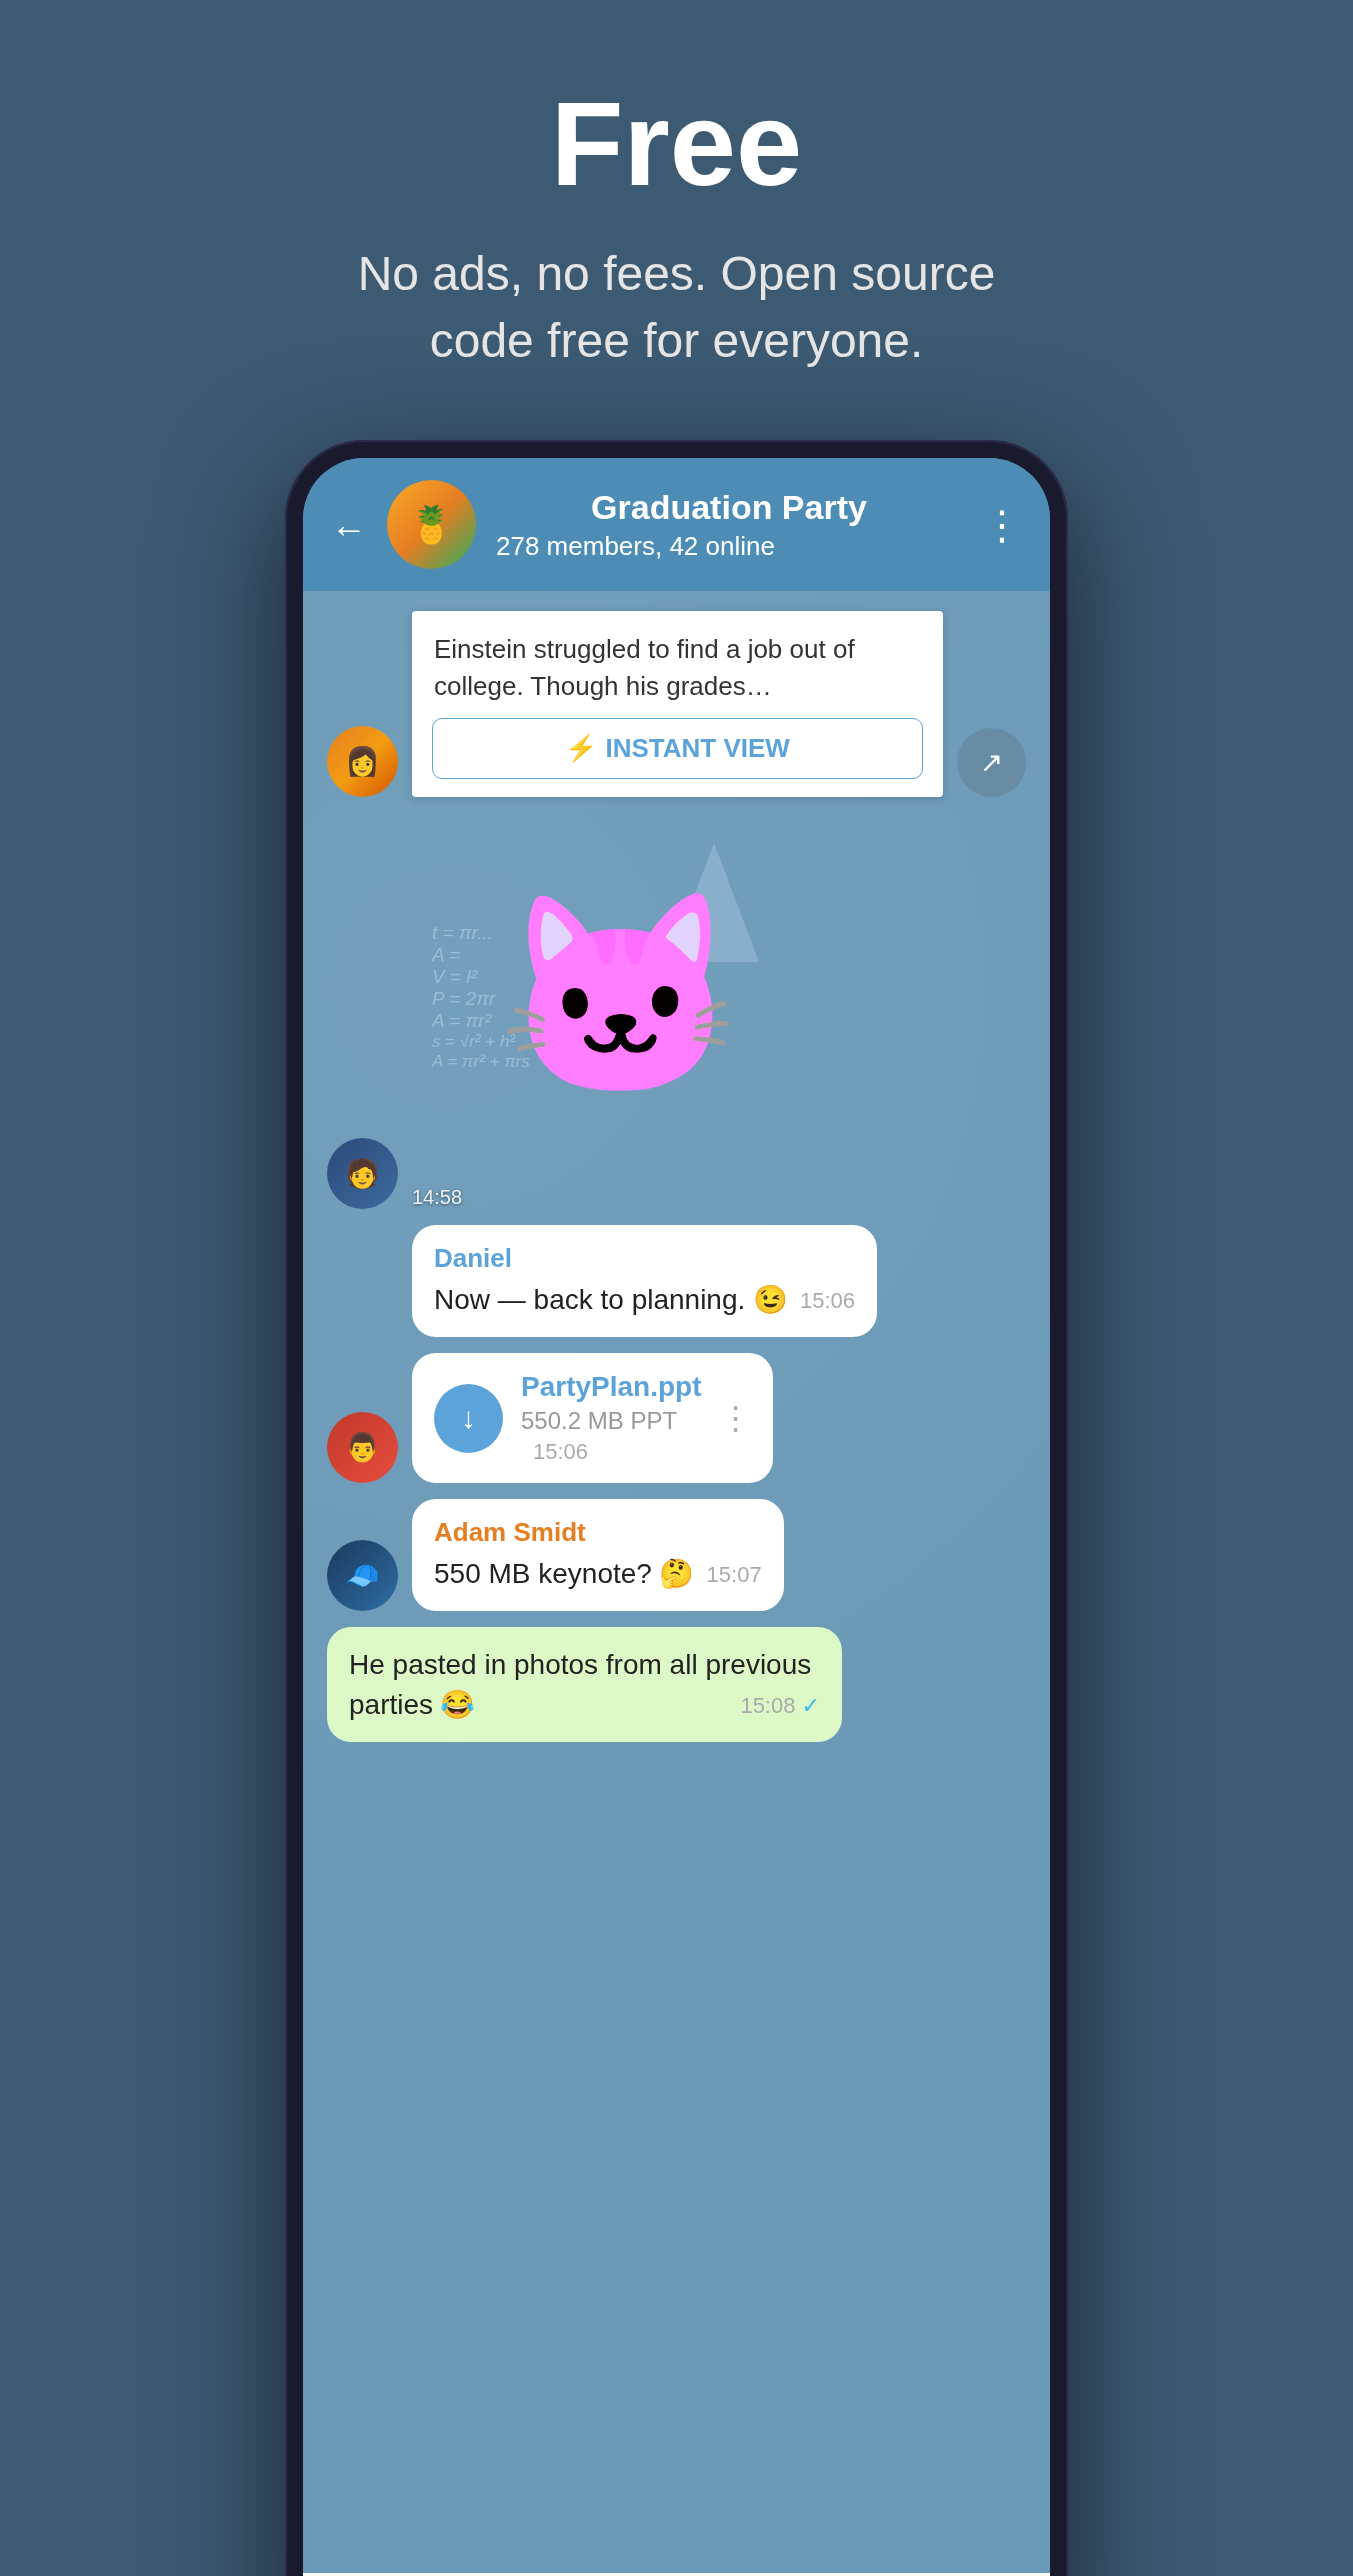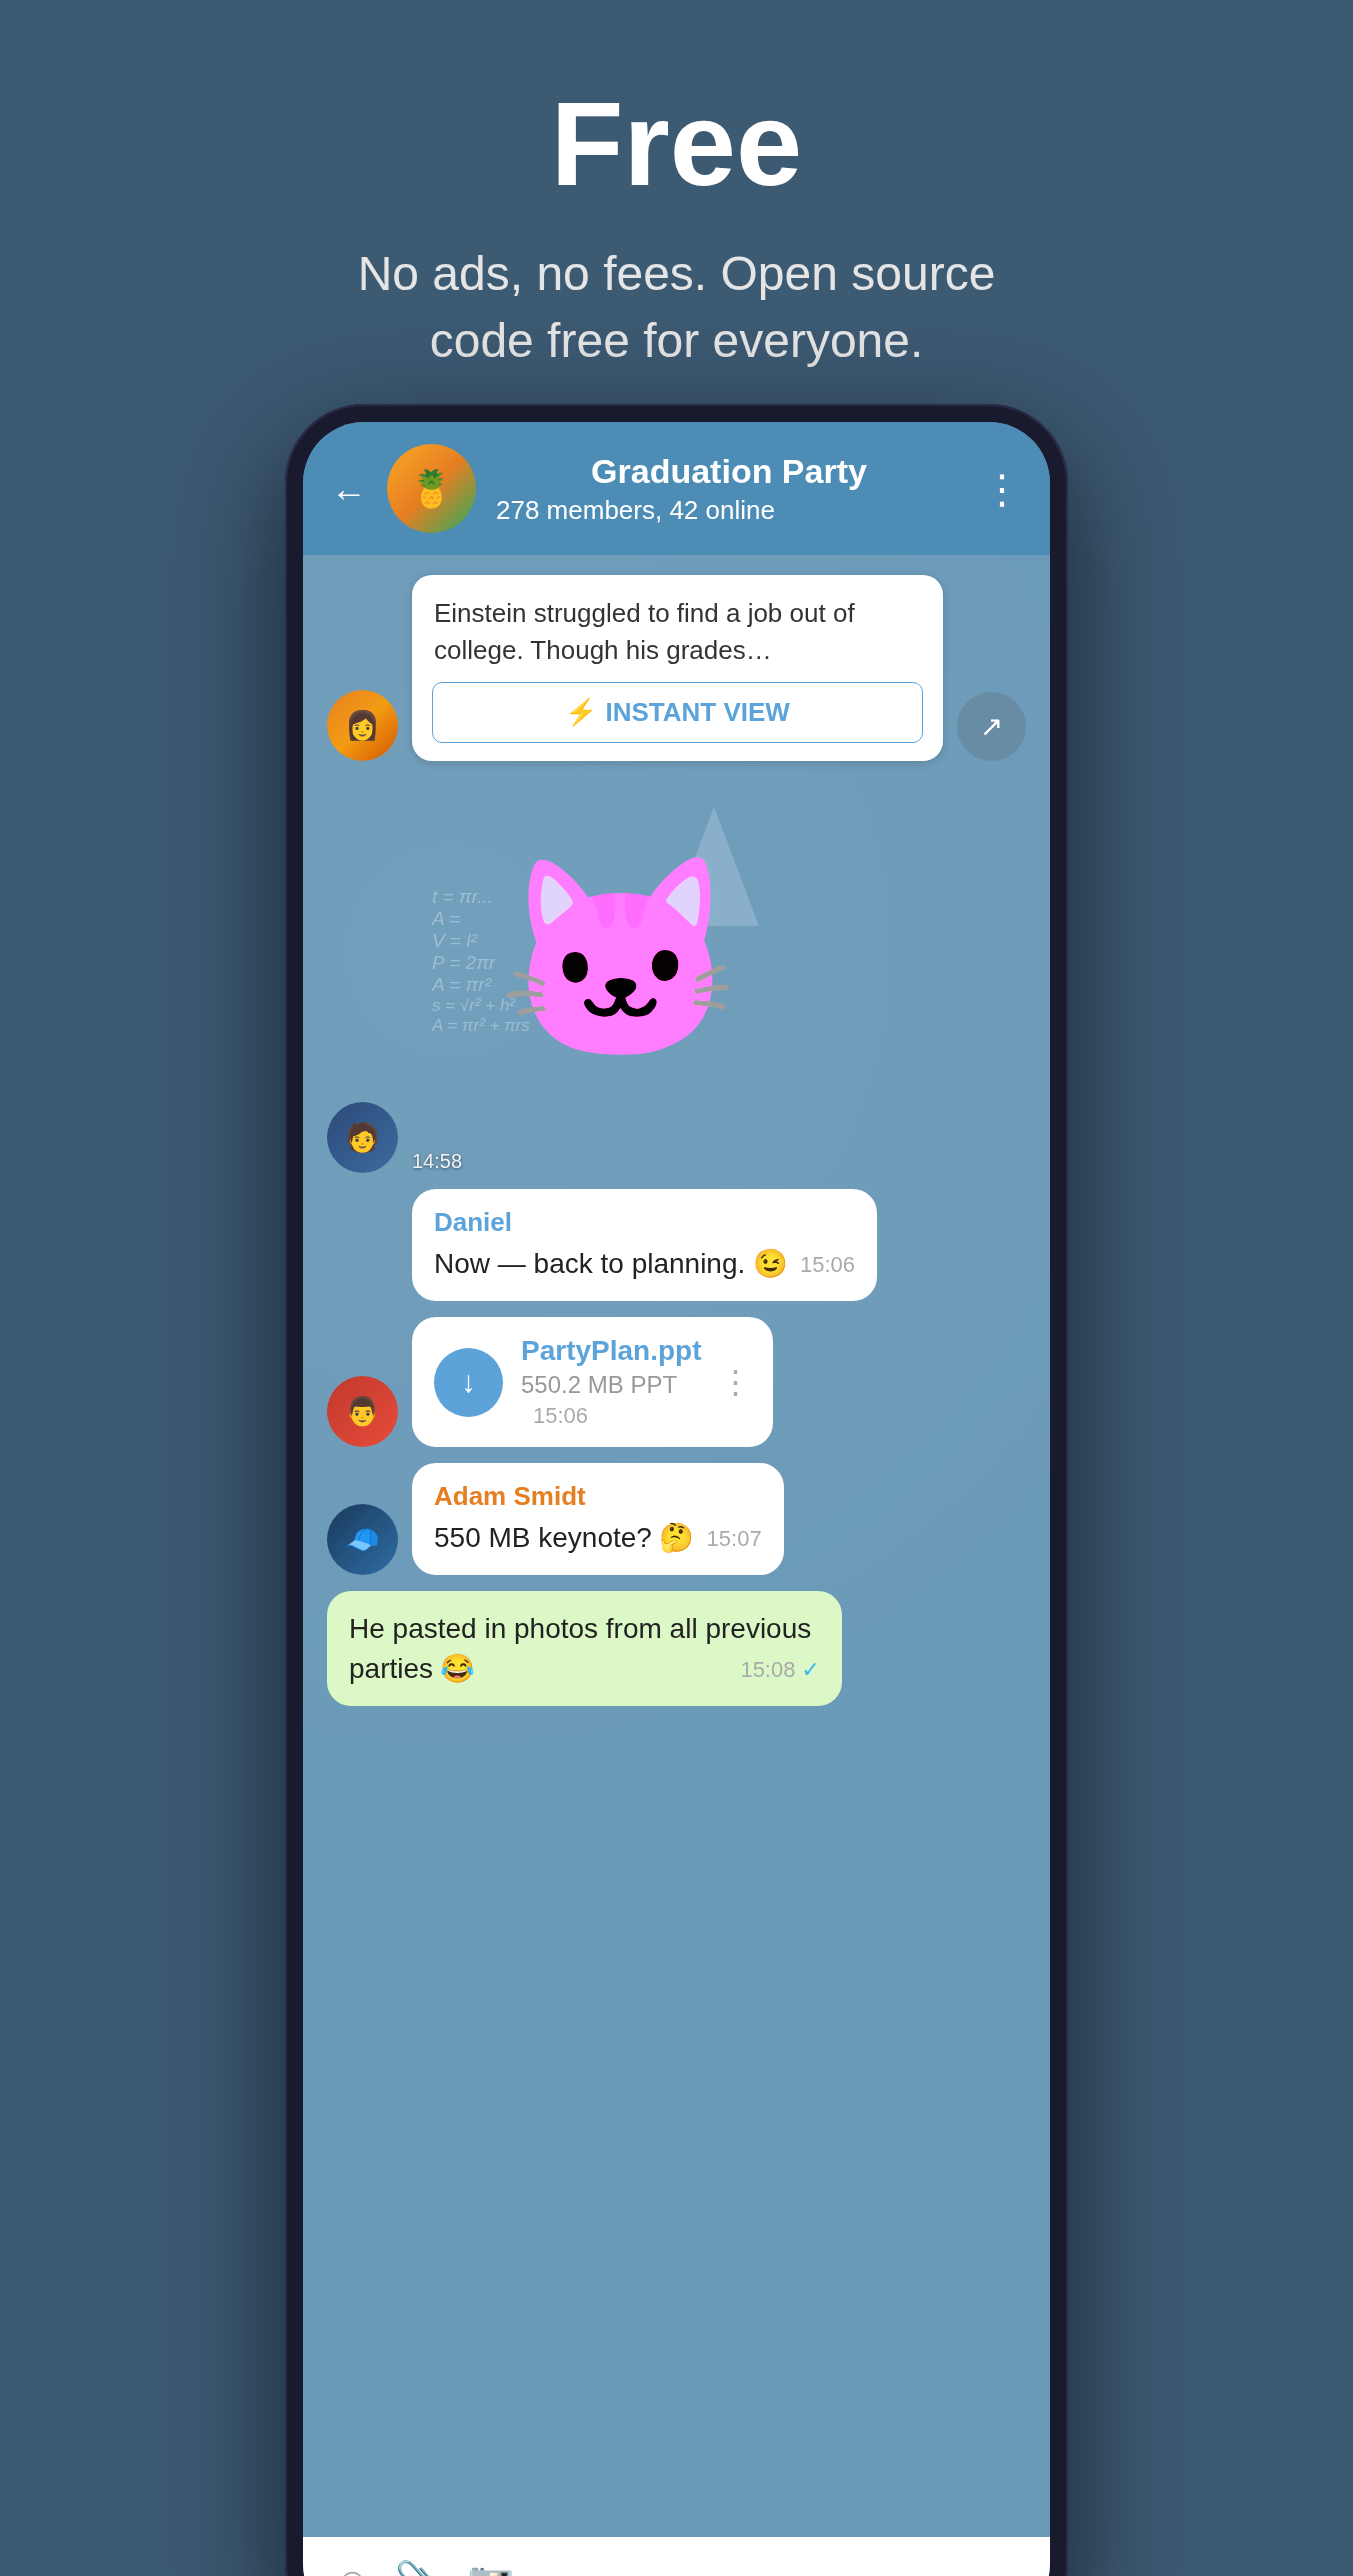--- a/index.html
+++ b/index.html
@@ -10,21 +10,21 @@
       font-family: -apple-system, 'Helvetica Neue', Arial, sans-serif;
       display: flex;
       flex-direction: column;
       align-items: center;
     }
 
     
     .hero {
       width: 100%;
       text-align: center;
-      padding: 79px 40px 30px;
+      padding: 79px 40px 66px;
     }
     .hero-title {
       color: #ffffff;
       font-size: 119px;
       font-weight: 800;
       line-height: 1.1;
       margin-bottom: 30px;
     }
     .hero-subtitle {
       color: #e5e5e5;
@@ -147,21 +147,21 @@
       max-width: 515px;
       position: relative;
     }
     .bubble.green {
       background: #dcf8c6;
     }
 
     
     .article-preview {
       background: #ffffff;
-      border-radius: 20px;
+      border-radius: 4px;
       overflow: hidden;
       max-width: 535px;
       box-shadow: 0 2px 8px rgba(0,0,0,0.15);
     }
     .article-text {
       padding: 20px 22px 14px;
       font-size: 26px;
       color: #333;
       line-height: 1.4;
     }

